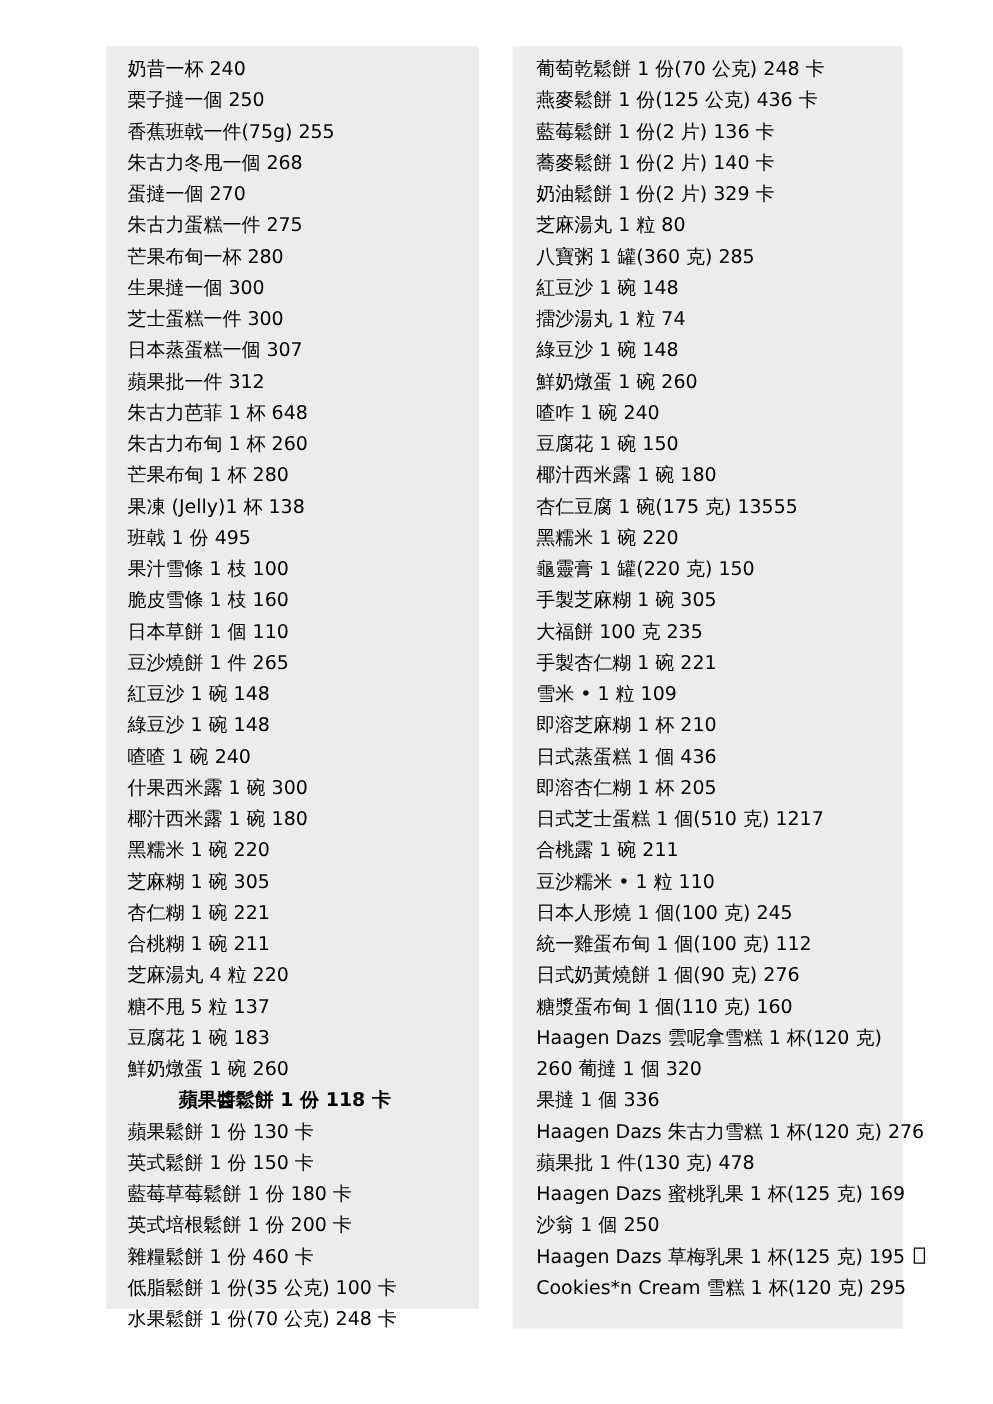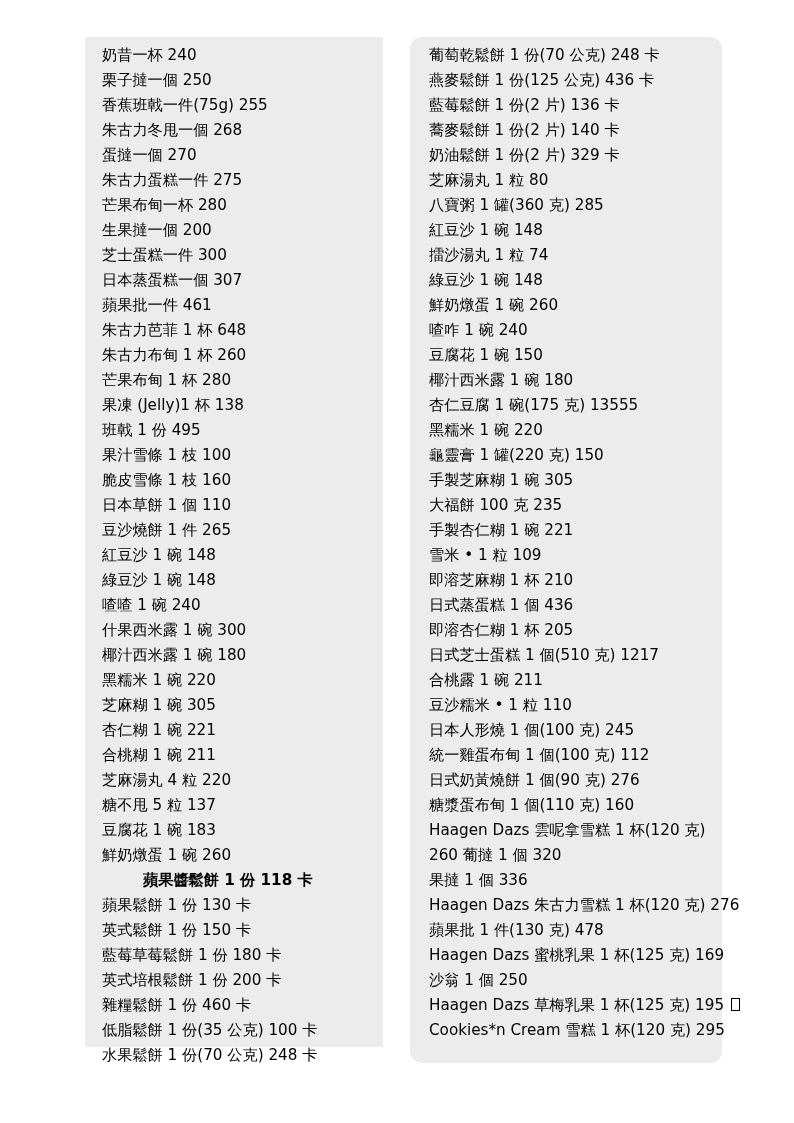--- a/index.html
+++ b/index.html
@@ -36,21 +36,20 @@
   }
   .col-left {
     left: 85px;
     width: 298px;
     height: 1010px;
   }
   .col-right {
     left: 410px;
     width: 312px;
     height: 1026px;
-    border-radius: 12px;
   }
   .line {
     font-size: 15.2px;
     line-height: 25px;
     height: 25px;
     color: #000000;
     white-space: nowrap;
     padding-left: 17px;
     letter-spacing: 0px;
     overflow: visible;
@@ -80,24 +79,24 @@
 <div class="page">
   <div class="columns">
     <div class="col col-left" id="left-col">
         <div class="line">奶昔一杯  240</div>
         <div class="line">栗子撻一個  250</div>
         <div class="line">香蕉班戟一件(75g) 255</div>
         <div class="line">朱古力冬甩一個  268</div>
         <div class="line">蛋撻一個  270</div>
         <div class="line">朱古力蛋糕一件  275</div>
         <div class="line">芒果布甸一杯  280</div>
-        <div class="line">生果撻一個  200</div>
+        <div class="line">生果撻一個  300</div>
         <div class="line">芝士蛋糕一件  300</div>
         <div class="line">日本蒸蛋糕一個  307</div>
-        <div class="line">蘋果批一件  461</div>
+        <div class="line">蘋果批一件  312</div>
         <div class="line">朱古力芭菲 1 杯 648</div>
         <div class="line">朱古力布甸 1 杯 260</div>
         <div class="line">芒果布甸  1 杯  280</div>
         <div class="line">果凍  (Jelly)1 杯 138</div>
         <div class="line">班戟 1 份 495</div>
         <div class="line">果汁雪條  1 枝  100</div>
         <div class="line">脆皮雪條  1 枝  160</div>
         <div class="line">日本草餅  1 個  110</div>
         <div class="line">豆沙燒餅  1 件  265</div>
         <div class="line">紅豆沙  1 碗  148</div>

